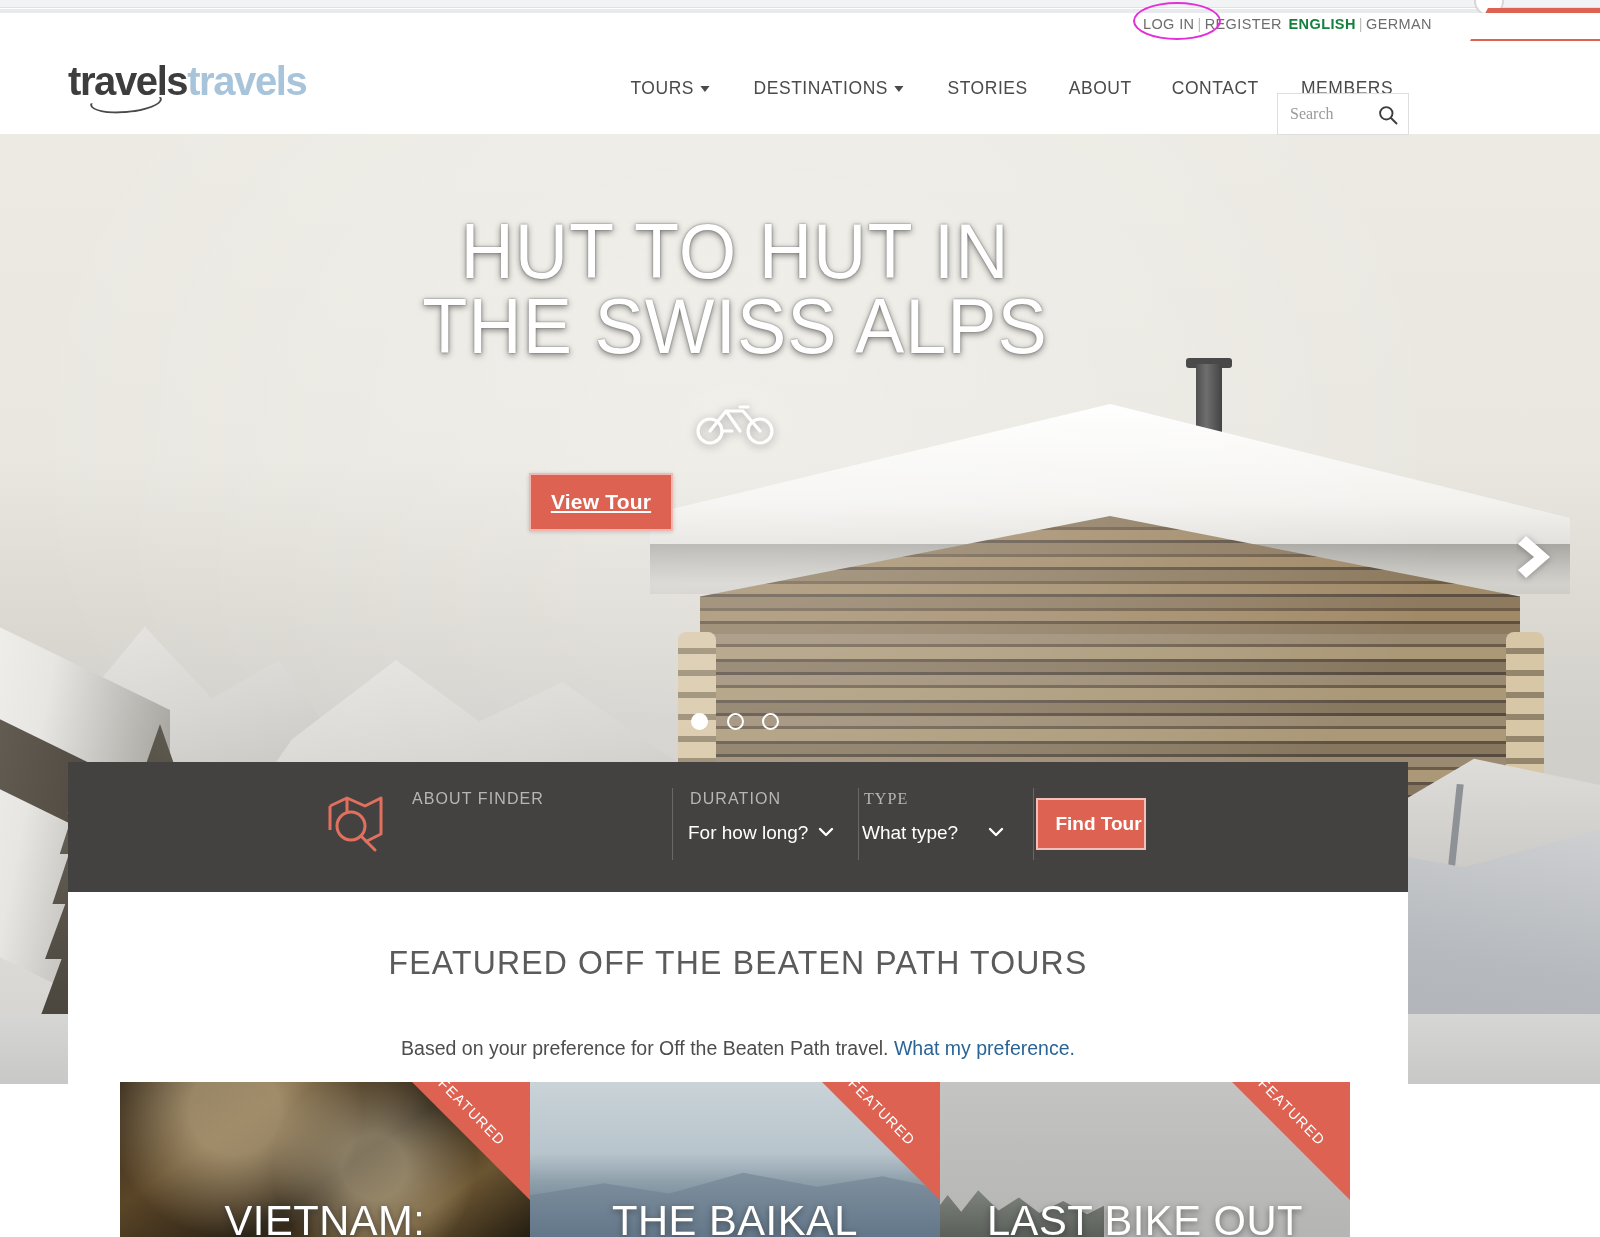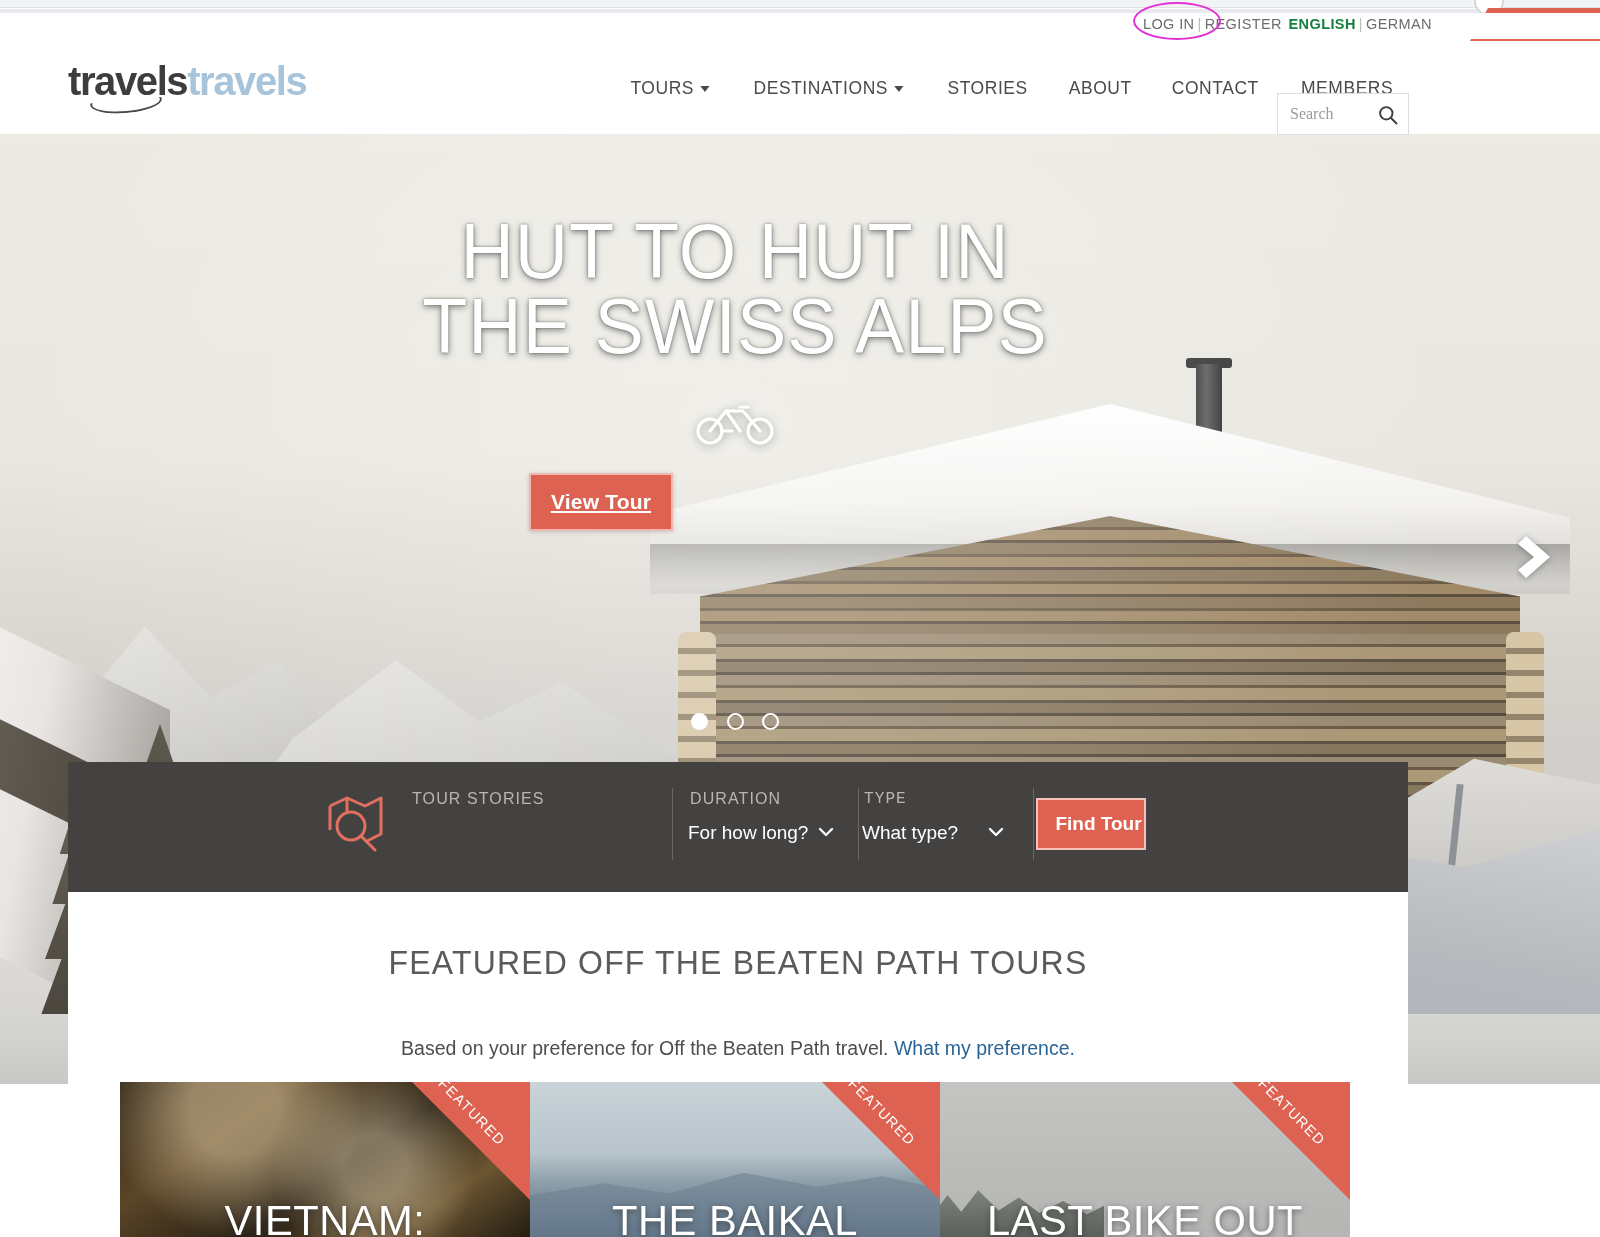--- a/index.html
+++ b/index.html
@@ -337,21 +337,21 @@
     font-size:16px; color:#b9b5b2; letter-spacing:1.1px;
   }
   #tf-duration{
     position:absolute; left:620px; top:53px; width:160px; height:34px;
     background:transparent; border:none; color:#ffffff; font-size:19px;
     font-family:"Liberation Sans", sans-serif; outline:none; cursor:pointer;
     -webkit-appearance:none; appearance:none;
   }
   #tf-label-3{
     position:absolute; left:796px; top:28px;
-    font-family:Liberation Mono, monospace;
+    font-family:Liberation Serif, serif;
     font-size:16px; color:#b9b5b2; letter-spacing:1.1px;
   }
   #tf-type{
     position:absolute; left:794px; top:53px; width:160px; height:34px;
     background:transparent; border:none; color:#ffffff; font-size:19px;
     font-family:"Liberation Sans", sans-serif; outline:none; cursor:pointer;
     -webkit-appearance:none; appearance:none;
   }
   .chev{
     position:absolute; width:16px; height:16px; pointer-events:none;
@@ -510,21 +510,21 @@
   <div id="tf-icon">
     <svg width="62" height="62" viewBox="0 0 62 62" fill="none" stroke="#e2705e" stroke-width="3">
       <path d="M5 16 L22 8 L40 16 L56 8 L56 44 L40 52" stroke-linejoin="round"></path>
       <path d="M22 8 L22 22"></path>
       <path d="M5 16 L5 40"></path>
       <circle cx="26" cy="36" r="14"></circle>
       <path d="M36 46 L50 60" stroke-linecap="round"></path>
     </svg>
   </div>
 
-  <div id="tf-label-1">TOUR STORIES</div>
+  <div id="tf-label-1">ABOUT FINDER</div>
 
   <div class="tf-divider" id="tf-div1"></div>
 
   <div id="tf-label-2">DURATION</div>
   <select id="tf-duration">
     <option>For how long?</option>
   </select>
   <svg class="chev" id="chev1" viewBox="0 0 16 16">
     <path d="M2 5 L8 11 L14 5" fill="none" stroke="#ffffff" stroke-width="2.4" stroke-linecap="round" stroke-linejoin="round"></path>
   </svg>

